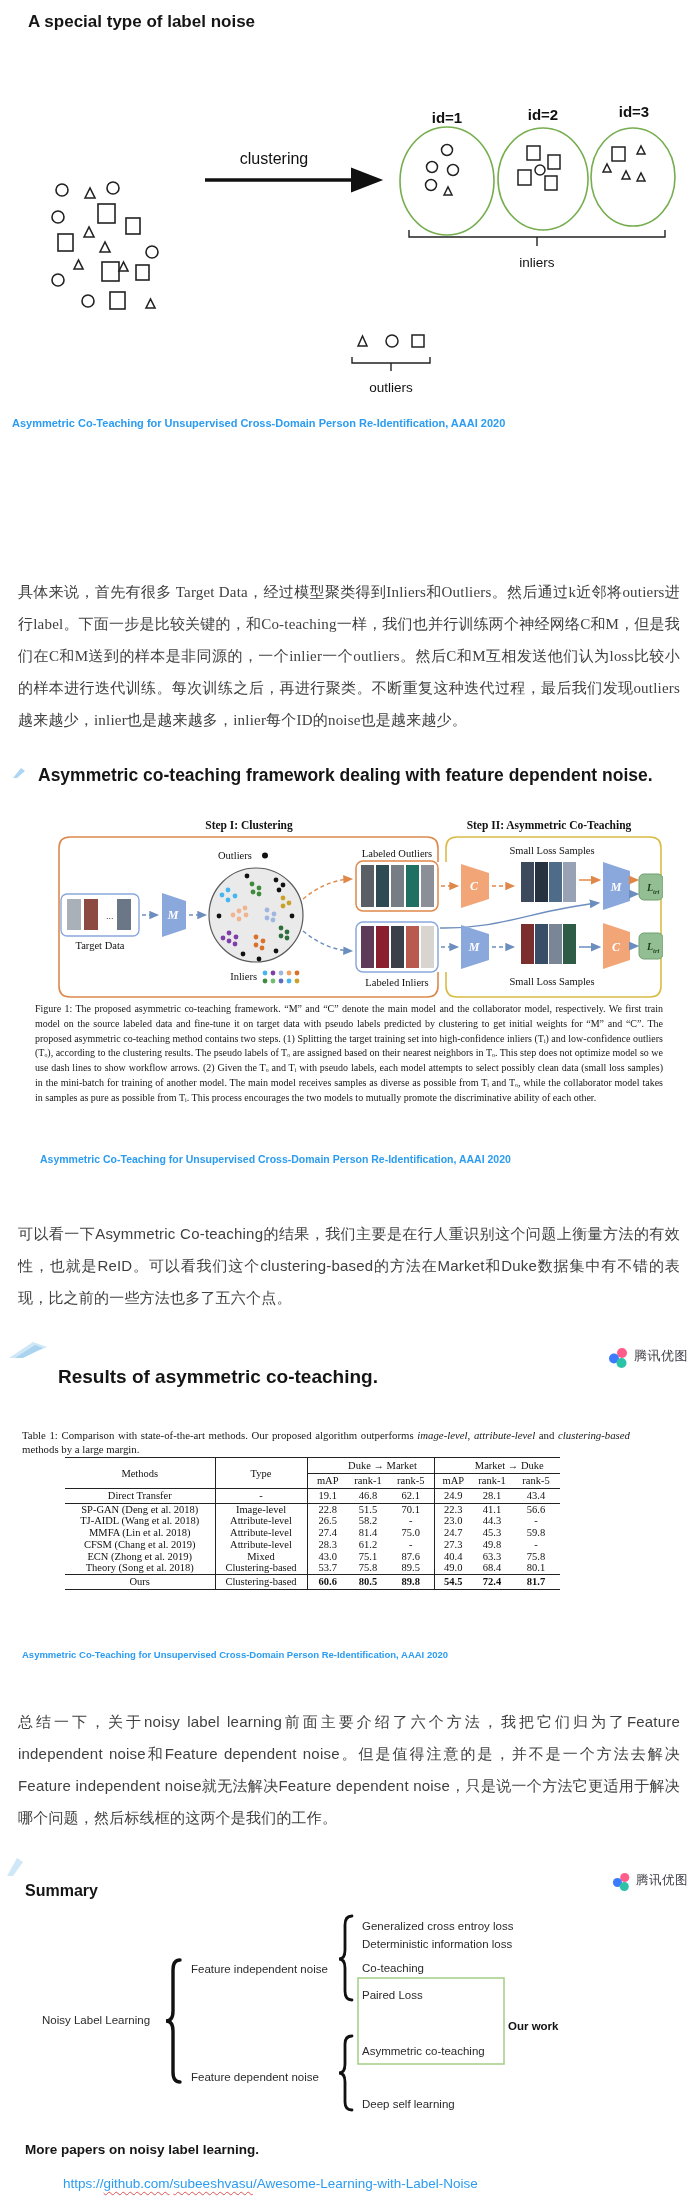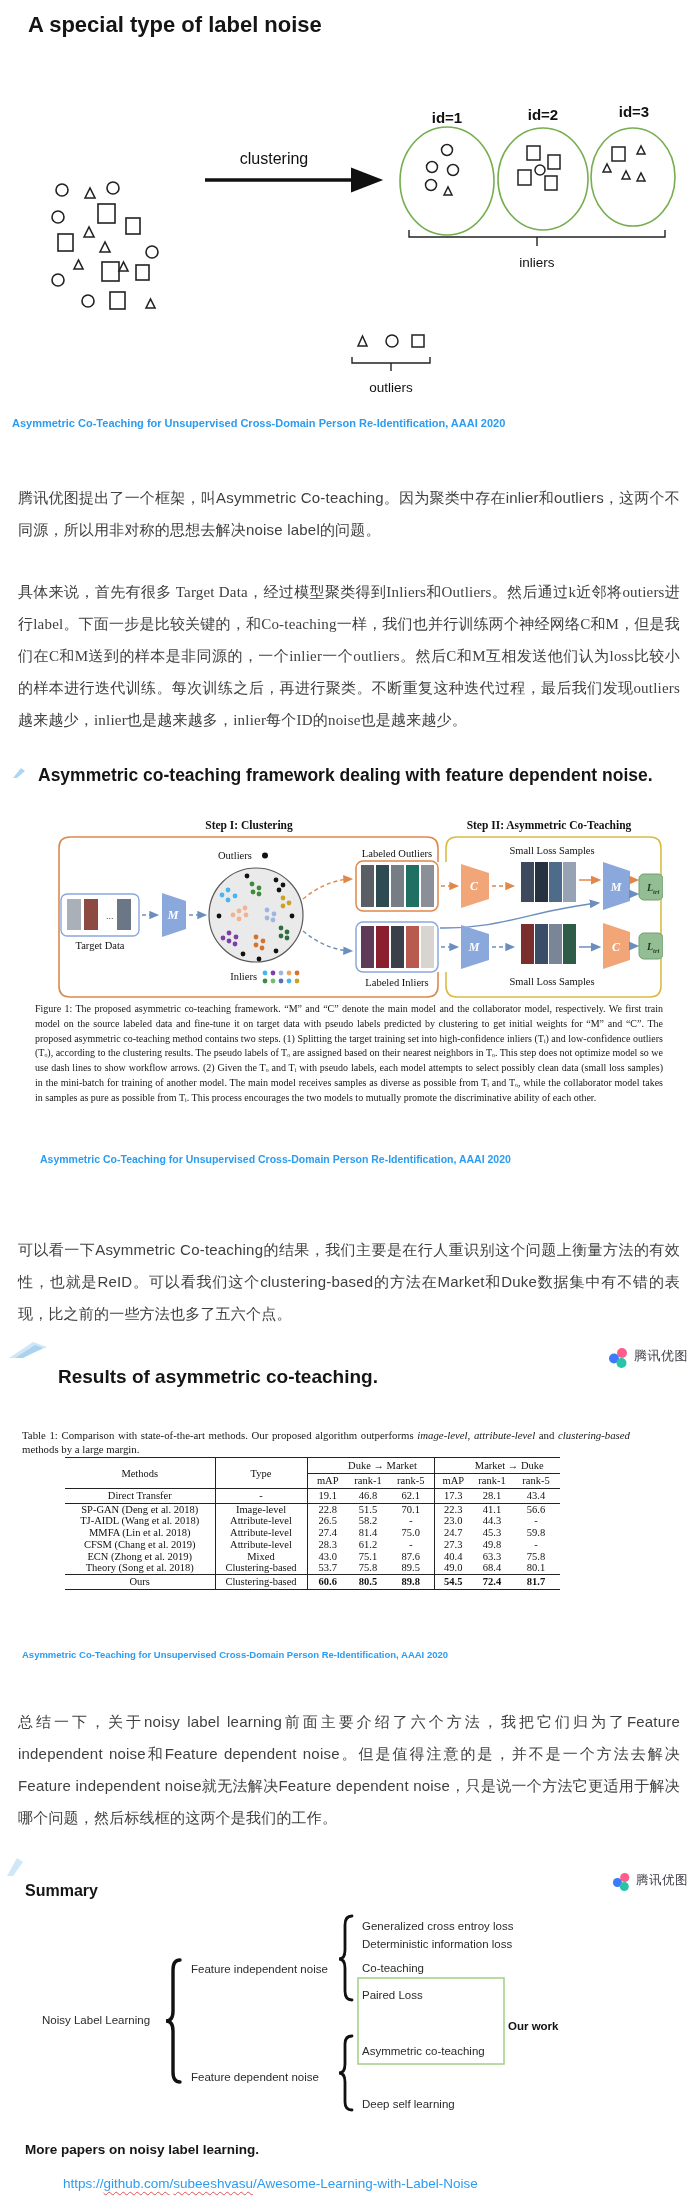--- a/index.html
+++ b/index.html
@@ -29,21 +29,21 @@
   .logo-text{font-size:13px;color:#3c3c46;font-weight:500;letter-spacing:0.5px;}
   .link-blue{color:#2b9cf2;}
   .sq{text-decoration:underline;text-decoration-style:wavy;text-decoration-color:#e05252;
       text-decoration-thickness:1px;text-underline-offset:2.5px;}
 </style>
 </head>
 <body>
 
 <div id="canvas">
 
-  <div class="abs slide-title" style="left:28px;top:12px;font-size:22px;">A special type of label noise</div>
+  <div class="abs slide-title" style="left:28px;top:12px;font-size:17px;">A special type of label noise</div>
 
   <svg class="abs" style="left:0;top:40px;" width="695" height="372" viewBox="0 0 695 372">
     <defs>
       <marker id="ab" markerWidth="10" markerHeight="10" refX="7" refY="3.5" orient="auto">
         <polygon points="0,0 9,3.5 0,7" fill="#111"></polygon>
       </marker>
     </defs>
 
     <g stroke="#222" fill="none" stroke-width="1.6">
       <circle cx="62" cy="150" r="6"></circle>
@@ -106,21 +106,20 @@
         <rect x="412" y="295" width="12" height="12"></rect>
     </g>
     <g stroke="#222" stroke-width="1.4" fill="none">
       <path d="M352,317 v6 h78 v-6 M391,323 v8"></path>
     </g>
     <text x="391" y="352" text-anchor="middle" font-size="13.5" fill="#111">outliers</text>
   </svg>
 
   <div class="abs cite" style="left:12px;top:417px;font-size:11px;width:680px;">Asymmetric Co-Teaching for Unsupervised Cross-Domain Person Re-Identification, AAAI 2020</div>
 
-  <div class="abs cn" style="left:18px;top:482px;width:662px;">腾讯优图提出了一个框架，叫Asymmetric Co-teaching。因为聚类中存在inlier和outliers，这两个不同源，所以用非对称的思想去解决noise label的问题。</div>
 
   <div class="abs cn" style="left:18px;top:576px;width:662px;font-family:Liberation Serif, serif;">具体来说，首先有很多 Target Data，经过模型聚类得到Inliers和Outliers。然后通过k近邻将outiers进行label。下面一步是比较关键的，和Co-teaching一样，我们也并行训练两个神经网络C和M，但是我们在C和M送到的样本是非同源的，一个inlier一个outliers。然后C和M互相发送他们认为loss比较小的样本进行迭代训练。每次训练之后，再进行聚类。不断重复这种迭代过程，最后我们发现outliers越来越少，inlier也是越来越多，inlier每个ID的noise也是越来越少。</div>
 
   <svg class="abs" style="left:13px;top:766px;" width="12" height="12" viewBox="0 0 12 12">
     <polygon points="0,12 8,2 12,5 4,12" fill="#aed6f2"></polygon>
   </svg>
   <div class="abs slide-title" style="left:38px;top:762px;font-size:17.5px;line-height:27px;width:622px;">Asymmetric co-teaching framework dealing with feature dependent noise.</div>
 
   <svg class="abs" style="left:33px;top:818px;" width="630" height="182" viewBox="0 0 630 182">
     <defs>
@@ -294,21 +293,21 @@
     <g>
       <rect x="606" y="115" width="24" height="26" rx="5" fill="#93be93" stroke="#6fa06f"></rect>
       <text x="614" y="132" font-size="10" font-style="italic" font-weight="bold" font-family="Liberation Serif,DejaVu Serif,serif" fill="#1c3a1c"><tspan>L</tspan><tspan dy="2.5" font-size="6.5">tri</tspan></text>
     </g>
   </svg>
 
   <div class="abs serif figcap" style="left:35px;top:1002px;width:628px;">Figure 1: The proposed asymmetric co-teaching framework. “M” and “C” denote the main model and the collaborator model, respectively. We first train model on the source labeled data and fine-tune it on target data with pseudo labels predicted by clustering to get initial weights for “M” and “C”. The proposed asymmetric co-teaching method contains two steps. (1) Splitting the target training set into high-confidence inliers (Tᵢ) and low-confidence outliers (Tₒ), according to the clustering results. The pseudo labels of Tₒ are assigned based on their nearest neighbors in Tₒ. This step does not optimize model so we use dash lines to show workflow arrows. (2) Given the Tₒ and Tᵢ with pseudo labels, each model attempts to select possibly clean data (small loss samples) in the mini-batch for training of another model. The main model receives samples as diverse as possible from Tᵢ and Tₒ, while the collaborator model takes in samples as pure as possible from Tᵢ. This process encourages the two models to mutually promote the discriminative ability of each other.</div>
 
   <div class="abs cite" style="left:40px;top:1153px;font-size:10.5px;width:640px;">Asymmetric Co-Teaching for Unsupervised Cross-Domain Person Re-Identification, AAAI 2020</div>
 
-  <div class="abs cn" style="left:18px;top:1218px;width:662px;margin-top:16px;">可以看一下Asymmetric Co-teaching的结果，我们主要是在行人重识别这个问题上衡量方法的有效性，也就是ReID。可以看我们这个clustering-based的方法在Market和Duke数据集中有不错的表现，比之前的一些方法也多了五六个点。</div>
+  <div class="abs cn" style="left:18px;top:1218px;width:662px;">可以看一下Asymmetric Co-teaching的结果，我们主要是在行人重识别这个问题上衡量方法的有效性，也就是ReID。可以看我们这个clustering-based的方法在Market和Duke数据集中有不错的表现，比之前的一些方法也多了五六个点。</div>
 
   <svg class="abs" style="left:9px;top:1340px;" width="38" height="18" viewBox="0 0 38 18">
     <polygon points="0,18 24,2 38,7 12,18" fill="#cfe7f7"></polygon>
     <polygon points="6,18 26,5 34,8 14,18" fill="#a9d3ef"></polygon>
   </svg>
   <div class="abs logo" style="left:608px;top:1347px;">
     <svg width="22" height="22" viewBox="0 0 22 22">
       <circle cx="14" cy="6" r="5" fill="#ff5c8a"></circle>
       <circle cx="6" cy="11.5" r="5" fill="#3e7bfa"></circle>
       <circle cx="13.5" cy="16" r="5" fill="#2bc3a8"></circle>
@@ -346,21 +345,21 @@
       <td>mAP</td>
       <td>rank-1</td>
       <td>rank-5</td>
     </tr>
     <tr class="r0">
       <td class="vr">Direct Transfer</td>
       <td class="vr">-</td>
       <td>19.1</td>
           <td>46.8</td>
           <td class="vr">62.1</td>
-      <td>17.3</td>
+      <td>24.9</td>
           <td>28.1</td>
           <td>43.4</td>
     </tr>
     <tr>
       <td class="vr">SP-GAN (Deng et al. 2018)</td>
       <td class="vr">Image-level</td>
       <td>22.8</td>
           <td>51.5</td>
           <td class="vr">70.1</td>
       <td>22.3</td>

